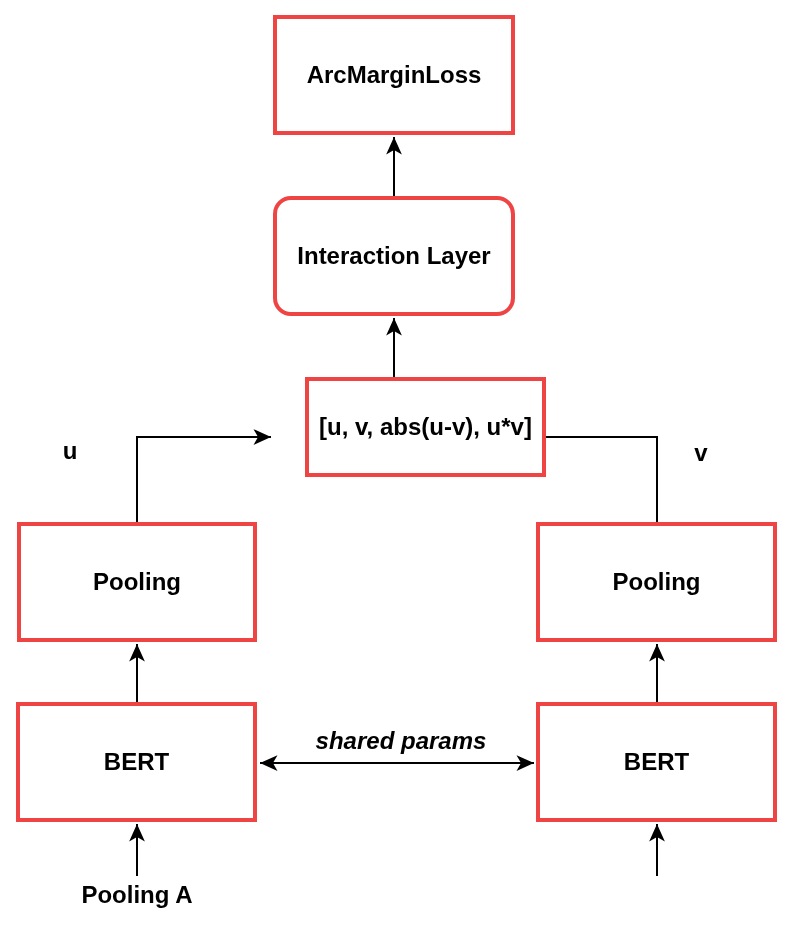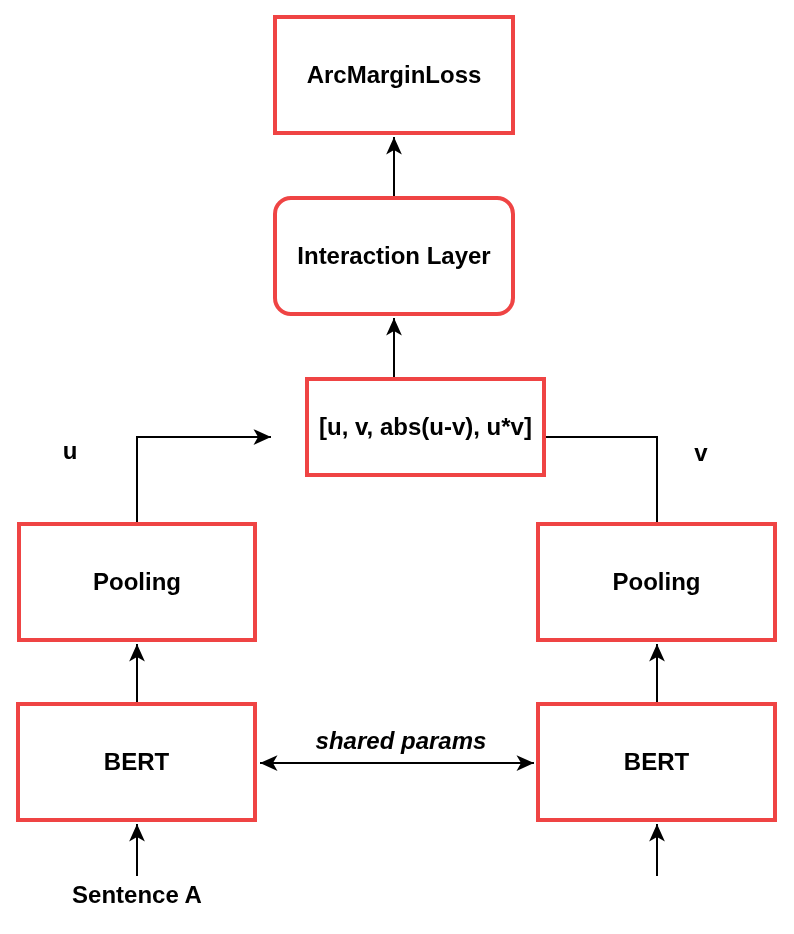--- a/index.html
+++ b/index.html
@@ -113,16 +113,16 @@
   <div class="node" style="left:536px; top:702px; width:241px; height:120px;">
     <span>BERT</span>
   </div>
 
   <div class="edge-label" style="left:40px; top:437px; width:60px; height:28px;">u</div>
 
   <div class="edge-label" style="left:671px; top:439px; width:60px; height:28px;">v</div>
 
   <div class="edge-label" style="left:301px; top:727px; width:200px; height:28px;font-style:italic;">shared params</div>
 
-  <div class="edge-label" style="left:37px; top:881px; width:200px; height:28px;">Sentence A</div>
+  <div class="edge-label" style="left:37px; top:881px; width:200px; height:28px;">Pooling A</div>
 
 
 </div>
 
 </body></html>

